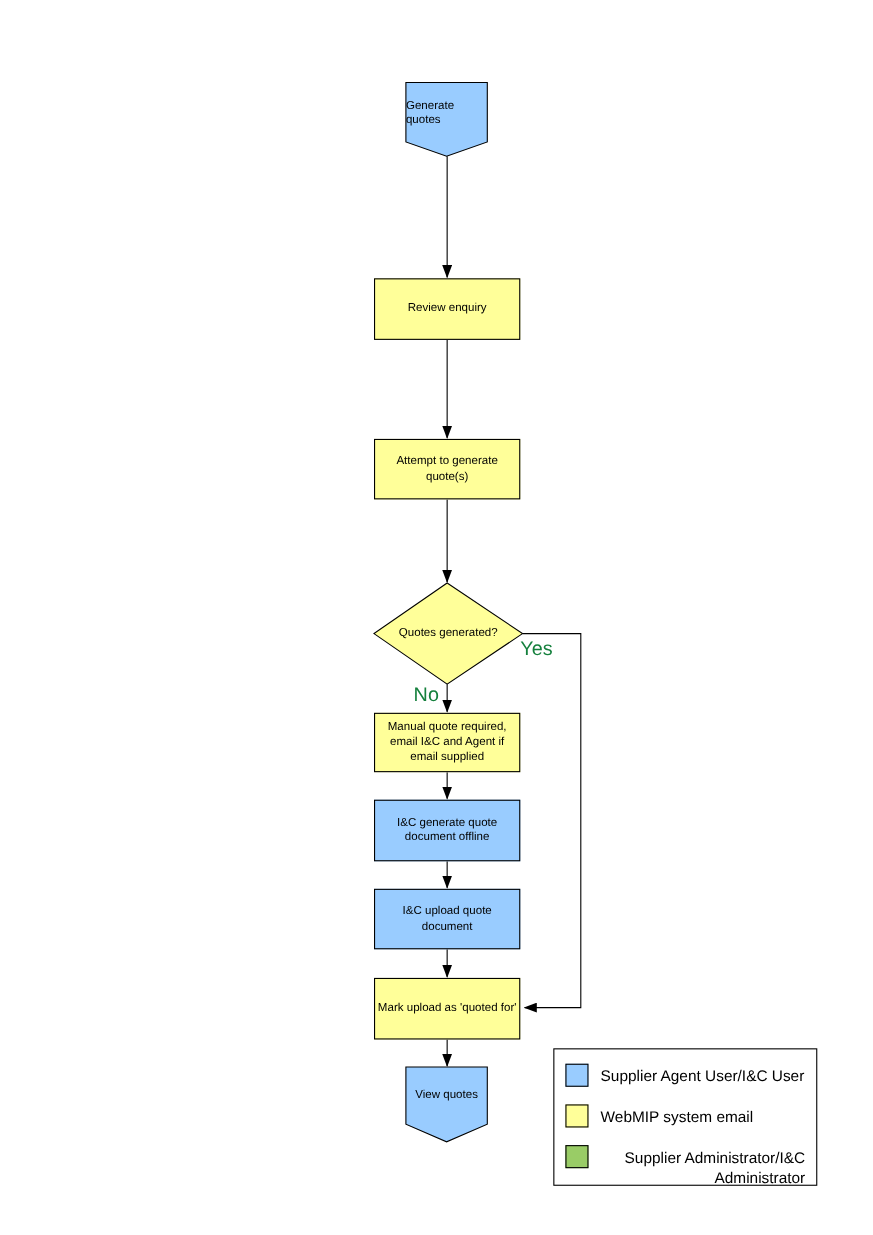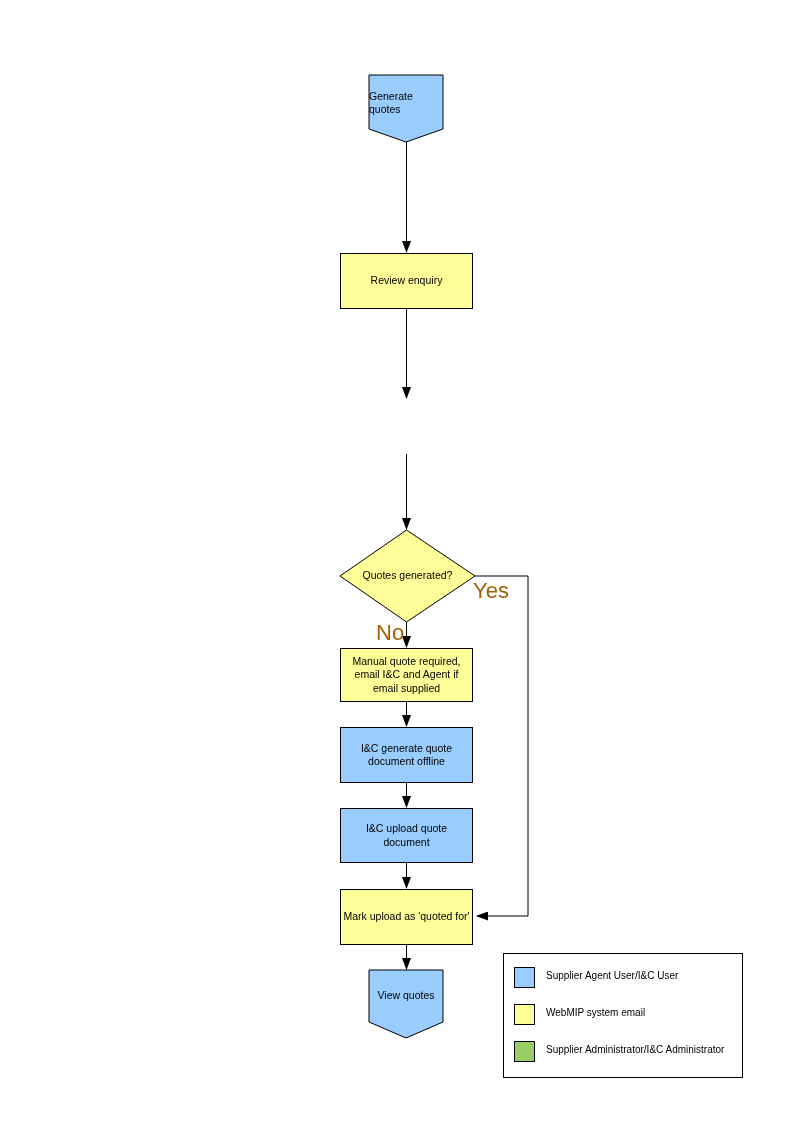--- a/index.html
+++ b/index.html
@@ -44,23 +44,23 @@
     display: flex;
     align-items: center;
     justify-content: center;
     text-align: left;
     font-size: 10.5px;
     line-height: 1.25;
     pointer-events: none;
   }
   .branch-label {
     position: absolute;
-    font-size: 22px;
+    font-size: 18px;
     line-height: 1;
-    color: #a16207;
+    color: #15803d;
   }
   .legend {
     position: absolute;
     left: 503px; top: 953px;
     width: 240px; height: 125px;
     border: 1px solid var(--line);
     padding: 13px 10px 10px 10px;
     display: flex;
     flex-direction: column;
     gap: 16px;
@@ -72,21 +72,21 @@
   }
   .legend-swatch {
     width: 21px; height: 21px;
     border: 1px solid var(--line);
     flex: 0 0 auto;
   }
   .legend-swatch.blue { background: var(--blue); }
   .legend-swatch.yellow { background: var(--yellow); }
   .legend-swatch.green { background: var(--green); }
   .legend-label {
-    font-size: 10px;
+    font-size: 14px;
     line-height: 1.3;
     padding-top: 2px;
     max-width: 190px;
     text-align: right;
   }
 </style>
 </head>
 <body>
 
 <div class="page">
@@ -113,20 +113,23 @@
     <line x1="406.5" y1="863" x2="406.5" y2="888" stroke="var(--line)" stroke-width="1" marker-end="url(#arrow)"></line>
     <line x1="406.5" y1="945" x2="406.5" y2="969" stroke="var(--line)" stroke-width="1" marker-end="url(#arrow)"></line>
 
     <polyline points="475,576 528,576 528,916 477,916" fill="none" stroke="var(--line)" stroke-width="1" marker-end="url(#arrow)"></polyline>
   </svg>
 
   <div class="node-rect fill-yellow" style="left:340px; top:253px; width:133px; height:56px;">
     <span>Review enquiry</span>
   </div>
 
+  <div class="node-rect fill-yellow" style="left:340px; top:399px; width:133px; height:55px;">
+    <span>Attempt to generate quote(s)</span>
+  </div>
 
   <div class="node-rect fill-yellow" style="left:340px; top:648px; width:133px; height:54px;">
     <span>Manual quote required, email I&amp;C and Agent if email supplied</span>
   </div>
 
   <div class="node-rect fill-blue" style="left:340px; top:727px; width:133px; height:56px;">
     <span>I&amp;C generate quote document offline</span>
   </div>
 
   <div class="node-rect fill-blue" style="left:340px; top:808px; width:133px; height:55px;justify-content:center;">

